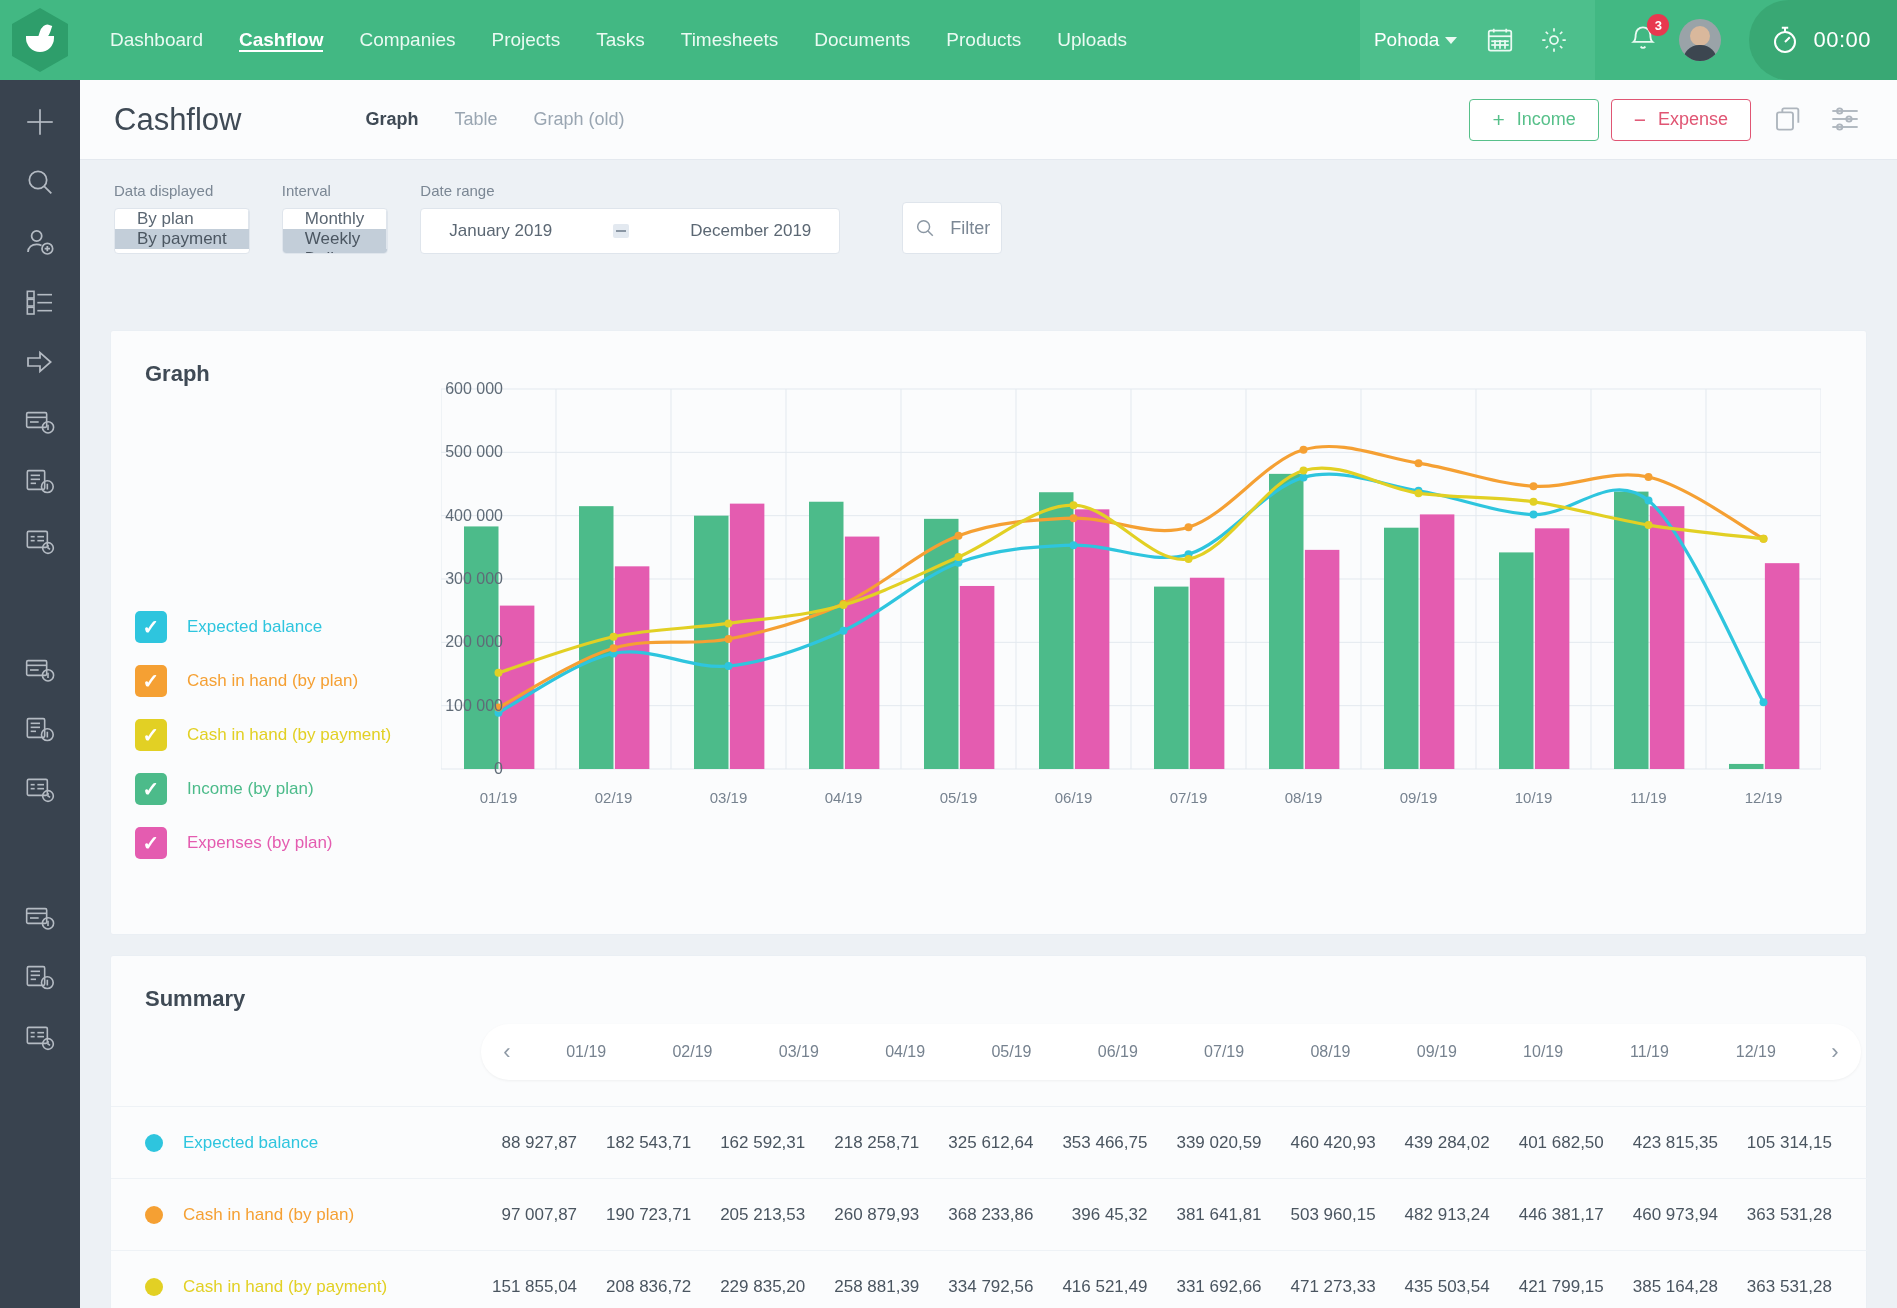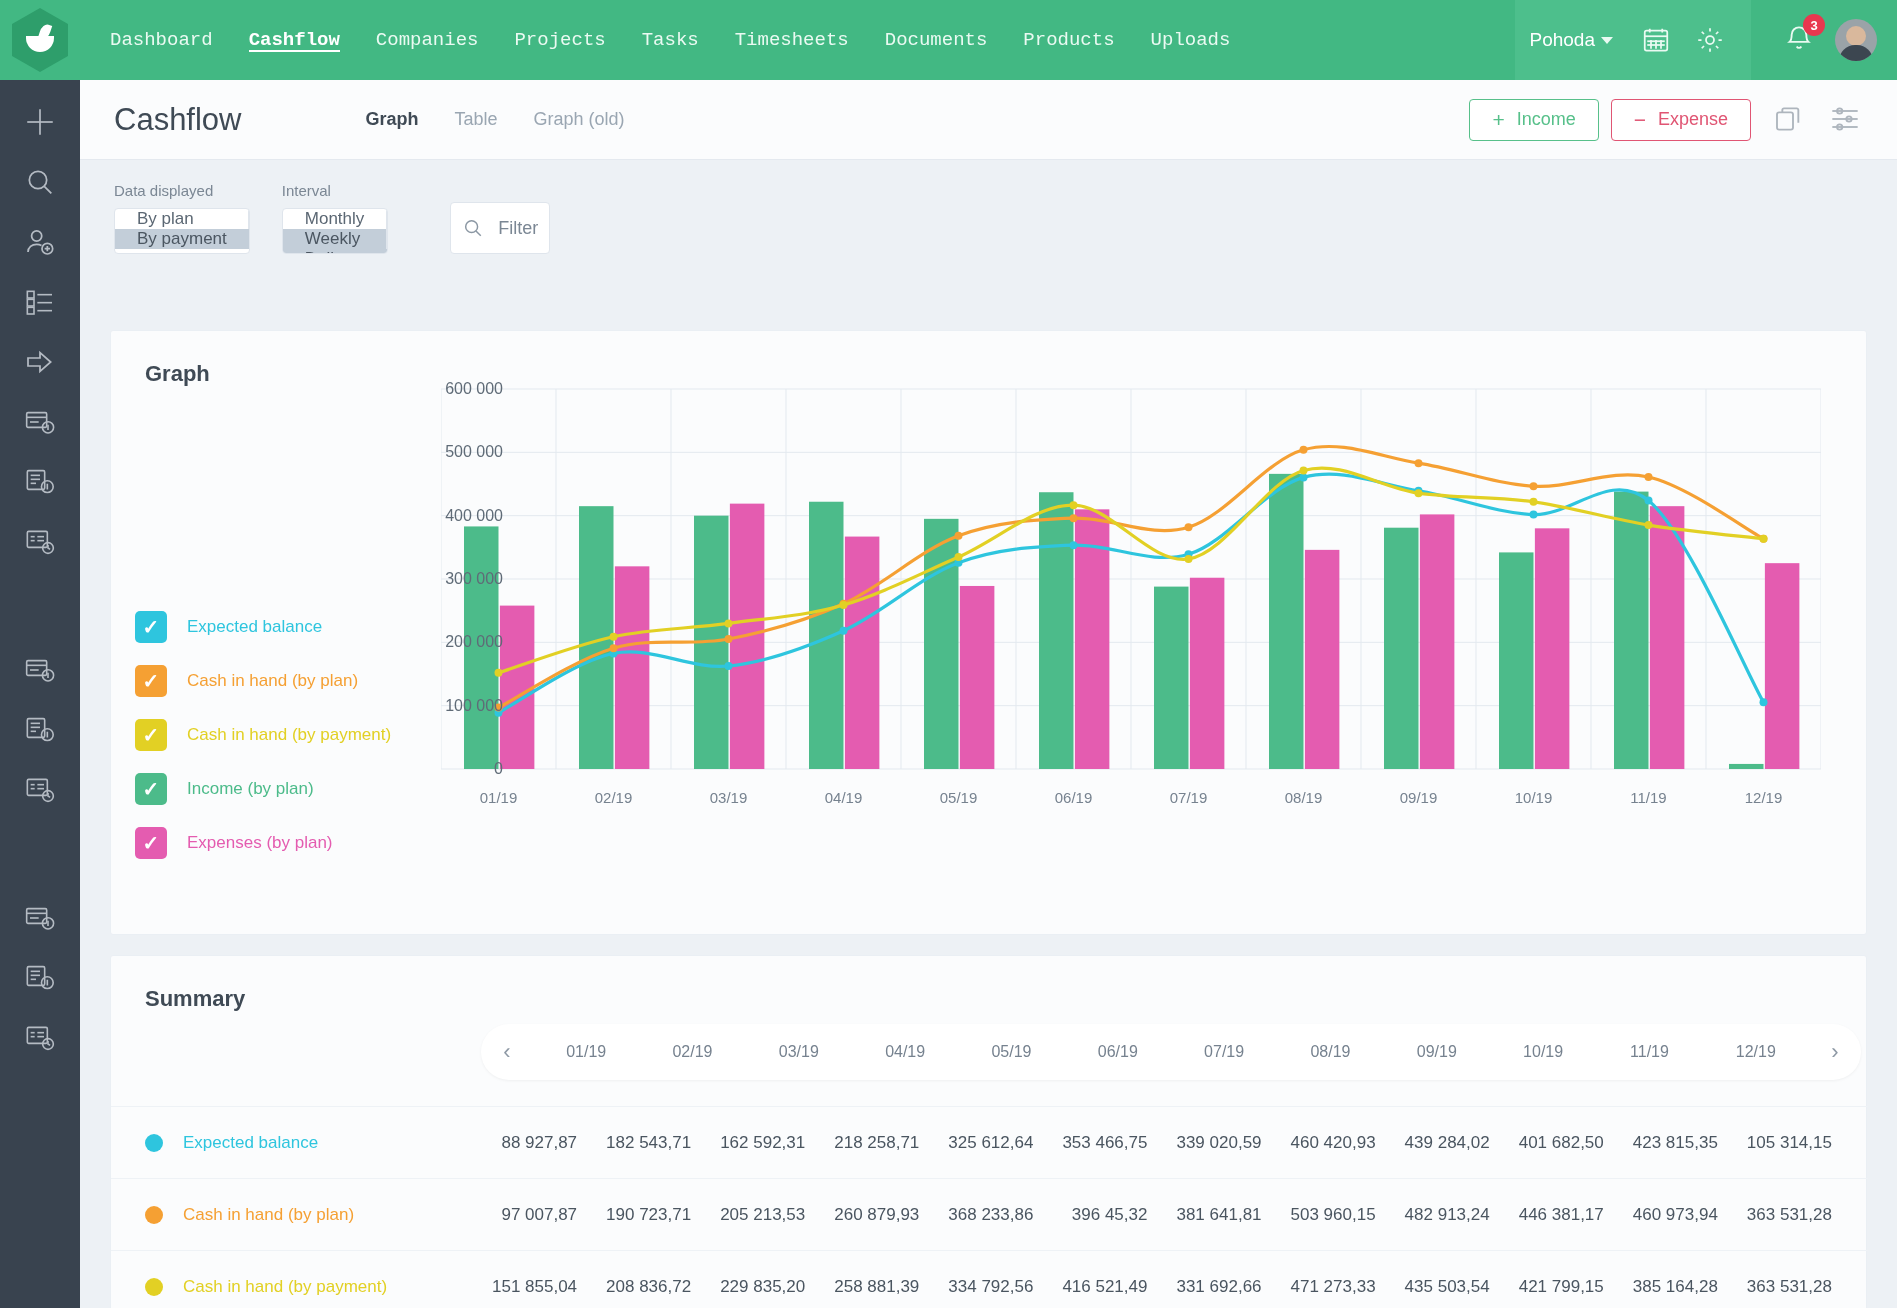--- a/index.html
+++ b/index.html
@@ -26,21 +26,21 @@
     width: 28px; height: 16px; background: #fff;
     border-radius: 0 0 16px 16px; margin-top: 8px;
   }
   .logo-leaf {
     position: absolute; top: 16px; left: 28px; width: 10px; height: 16px;
     background: #fff; border-radius: 60% 0 60% 0; transform: rotate(18deg);
   }
   .nav { display: flex; align-items: center; height: 80px; }
   .nav-item {
     color: #eafaf2; font-size: 19px; padding: 0 18px; height: 80px;
-    display: flex; align-items: center; cursor: pointer; white-space: nowrap; font-family: Liberation Mono, monospace;
+    display: flex; align-items: center; cursor: pointer; white-space: nowrap;
   }
   .nav-item.active { color: #ffffff; font-weight: 600; position: relative; }
   .nav-item.active::after {
     content: ""; position: absolute; left: 18px; right: 18px; bottom: 28px;
     height: 2px; background: #fff;
   }
   .topbar-right {
     margin-left: auto; display: flex; align-items: center; height: 80px;
   }
   .tb-section {
@@ -239,20 +239,29 @@
           <path d="M6.5 9.5a5.5 5.5 0 0 1 11 0c0 4 1.6 5.4 1.6 5.4H4.9s1.6-1.4 1.6-5.4z"></path>
           <path d="M10.3 18.4a1.9 1.9 0 0 0 3.4 0"></path>
         </svg>
         <span class="badge">3</span>
       </span>
       <span class="avatar">
         <span class="head"></span>
         <span class="body"></span>
       </span>
     </div>
+    <div class="timer-pill">
+      <svg width="32" height="32" viewBox="0 0 24 24" fill="none" stroke="#ffffff" stroke-width="1.5">
+        <circle cx="12" cy="13.5" r="7.5"></circle>
+          <path d="M12 13.5l3.6-3.6"></path>
+        <path d="M9.6 2.8h4.8"></path>
+          <path d="M12 2.8V6"></path>
+      </svg>
+      <span class="timer-text">00:00</span>
+    </div>
   </div>
 </div>
 
 <div class="rail">
   <div class="rail-icon">
     <svg width="34" height="34" viewBox="0 0 24 24" stroke="#c6ccd4" stroke-width="1.2">
         <line x1="12" y1="3" x2="12" y2="21"></line>
         <line x1="3" y1="12" x2="21" y2="12"></line>
       </svg>
   </div>
@@ -422,20 +431,28 @@
         <div class="seg-item sel">By payment</div>
       </div>
   </div>
   <div class="fgroup">
     <div class="flabel">Interval</div>
     <div class="seg" id="seg-interval">
         <div class="seg-item">Monthly</div>
         <div class="seg-item sel">Weekly</div>
         <div class="seg-item sel">Daily</div>
       </div>
+  </div>
+  <div class="fgroup">
+    <div class="flabel">Date range</div>
+    <div class="daterange">
+      <span class="dr-val">January 2019</span>
+      <span class="dr-dash"></span>
+      <span class="dr-val">December 2019</span>
+    </div>
   </div>
   <div class="filter-btn">
     <svg width="22" height="22" viewBox="0 0 24 24" fill="none" stroke="#8b97a3" stroke-width="1.6">
         <circle cx="10.5" cy="10.5" r="6.5"></circle>
         <line x1="15.2" y1="15.2" x2="20.5" y2="20.5"></line>
       </svg>
     <span>Filter</span>
   </div>
 </div>
 

